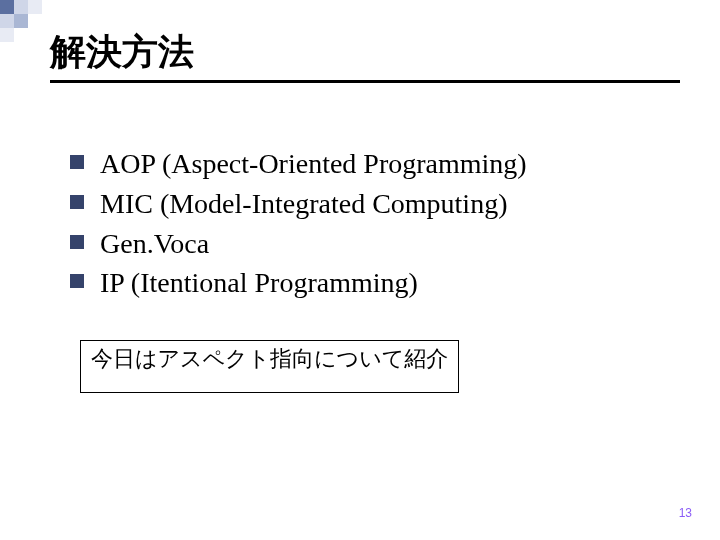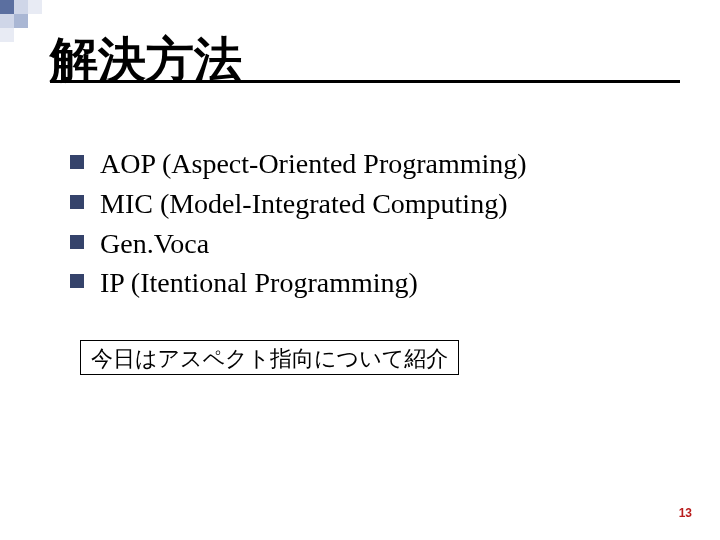--- a/index.html
+++ b/index.html
@@ -23,21 +23,21 @@
   .corner-deco .c2 { position:absolute; top:0; left:14px; width:14px; height:14px; background:#cfd6e8; }
   .corner-deco .c3 { position:absolute; top:14px; left:0; width:14px; height:14px; background:#cfd6e8; }
   .corner-deco .c4 { position:absolute; top:14px; left:14px; width:14px; height:14px; background:#aab7d4; }
   .corner-deco .c5 { position:absolute; top:0; left:28px; width:14px; height:14px; background:#e8ebf4; }
   .corner-deco .c6 { position:absolute; top:28px; left:0; width:14px; height:14px; background:#e8ebf4; }
 
   .title {
     position: absolute;
     top: 28px;
     left: 50px;
-    font-size: 48px;
+    font-size: 36px;
     font-weight: bold;
     color: #000;
   }
   .title-underline {
     position: absolute;
     top: 80px;
     left: 50px;
     width: 630px;
     height: 3px;
     background: #000;
@@ -65,33 +65,33 @@
     font-size: 28px;
     color: #000;
     font-family: "Century", "Times New Roman", serif;
     line-height: 1.35;
   }
   .note-box {
     position: absolute;
     top: 340px;
     left: 80px;
     border: 1.5px solid #000;
-    padding: 4px 10px 0 10px;
+    padding: 4px 10px 18px 10px;
     font-size: 22px;
     line-height: 1.3;
     color: #000;
     font-family: "MS PGothic", "Hiragino Kaku Gothic Pro", "Meiryo", sans-serif;
   }
   .page-num {
     position: absolute;
     bottom: 20px;
     right: 28px;
     font-size: 12px;
-    font-weight: bold;
-    color: #b91c1c;
+    font-weight: normal;
+    color: #8b5cf6;
     font-family: Arial, sans-serif;
   }
 </style>
 </head>
 <body>
 
 <div class="corner-deco">
   <div class="c1"></div>
     <div class="c2"></div>
     <div class="c3"></div>

